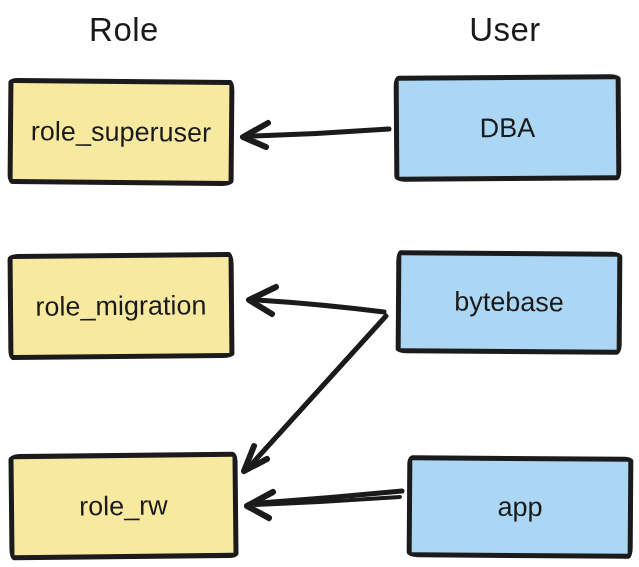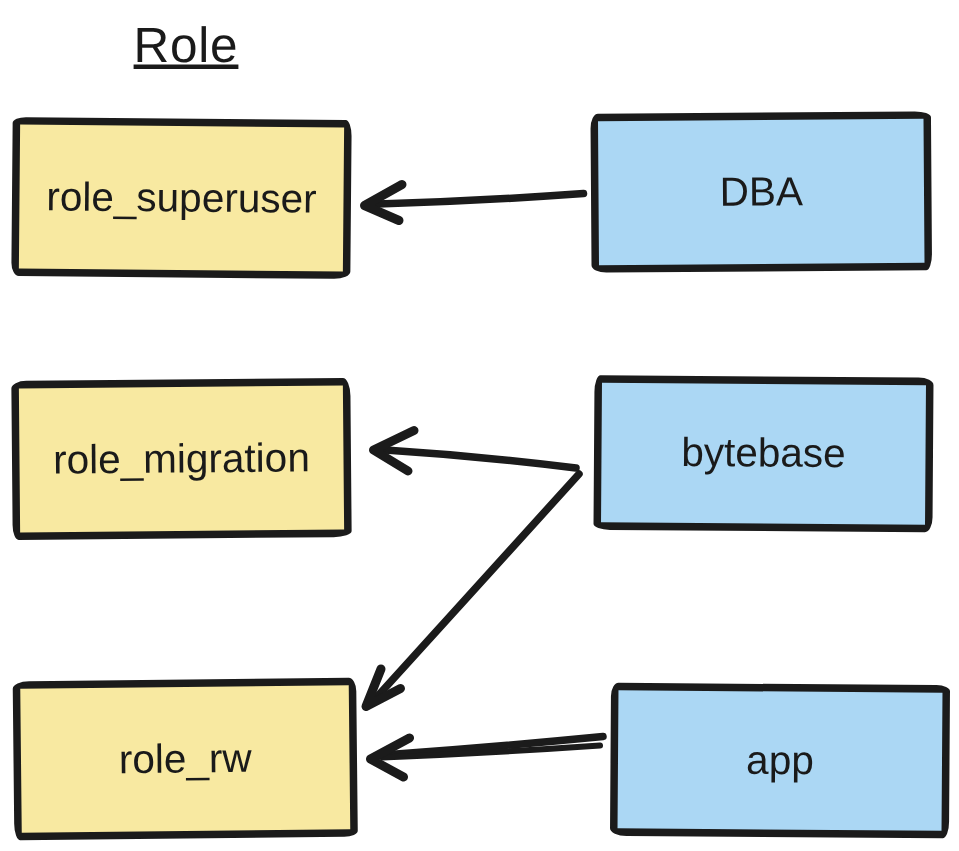--- a/index.html
+++ b/index.html
@@ -24,21 +24,21 @@
   }
   .col-title {
     position: absolute;
     width: 170px;
     text-align: center;
     font-size: 33px;
     font-weight: 400;
     color: var(--text);
     letter-spacing: 0.5px;
   }
-  #t-role { left: 39px; top: 11px; text-decoration: underline; }
+  #t-role { left: 39px; top: 11px; }
   #t-user { left: 420px; top: 11px; }
 
   .node {
     position: absolute;
     box-sizing: border-box;
     border: 5px solid var(--stroke);
     display: flex;
     align-items: center;
     justify-content: center;
     font-size: 27px;
@@ -96,20 +96,21 @@
   .shaft-thin { stroke-width: 4px; }
   .head { stroke-width: 6px; }
 </style>
 </head>
 <body>
 
 <div class="canvas">
 
   <div class="col-title" id="t-role">Role</div>
 
+  <div class="col-title" id="t-user">User</div>
 
   <div class="node role" id="n-superuser">
     <span>role_superuser</span>
   </div>
 
   <div class="node role" id="n-migration">
     <span>role_migration</span>
   </div>
 
   <div class="node role" id="n-rolerw">

